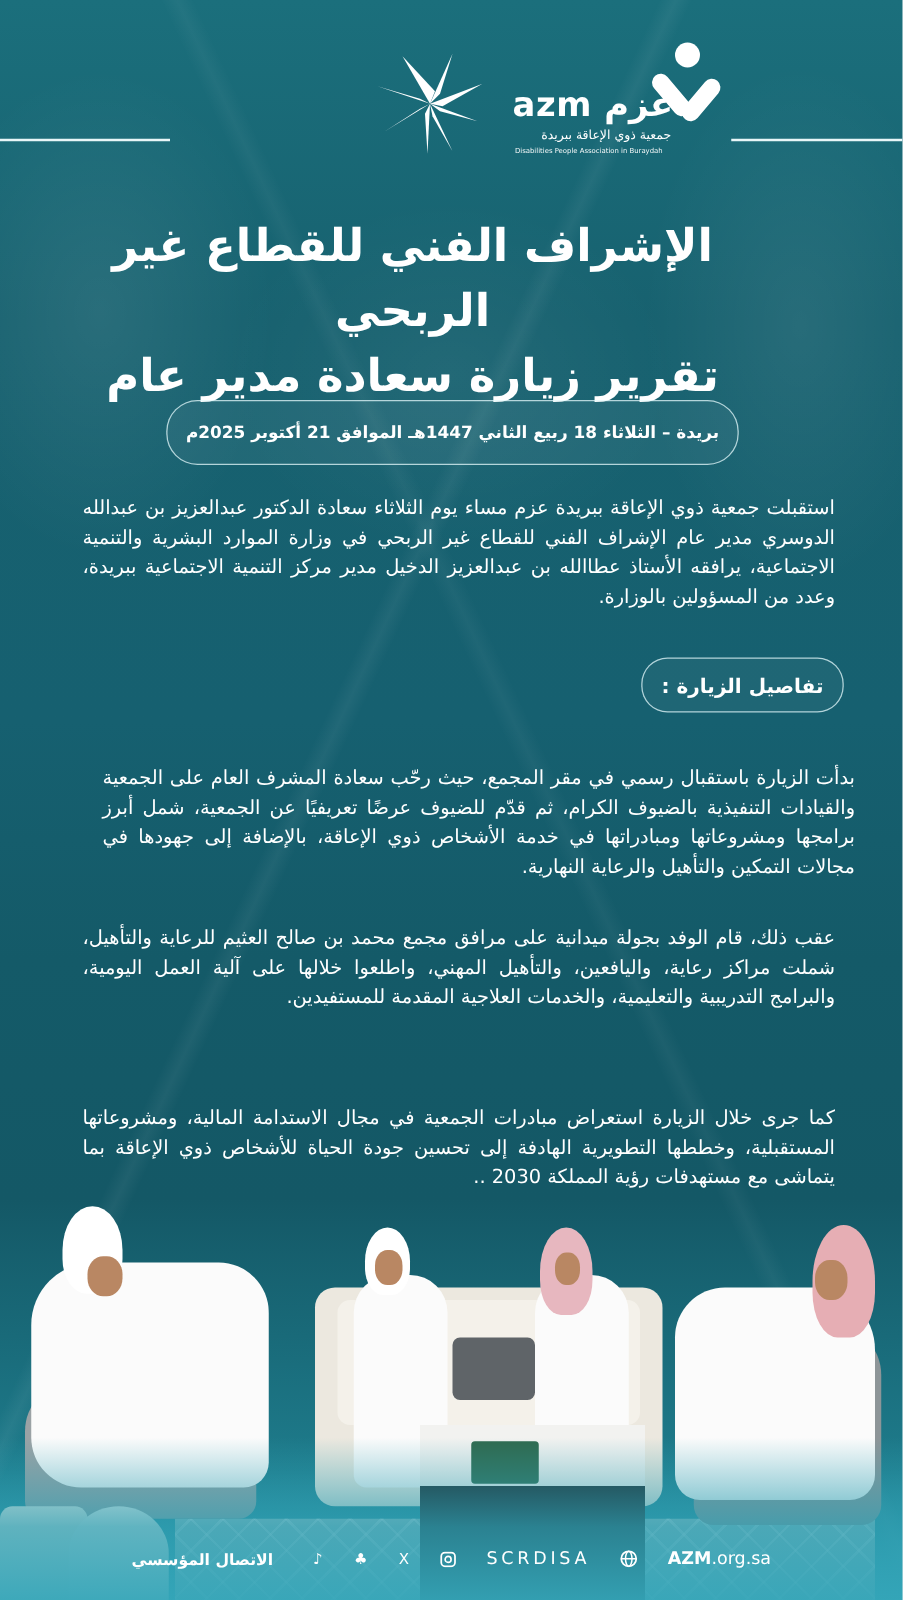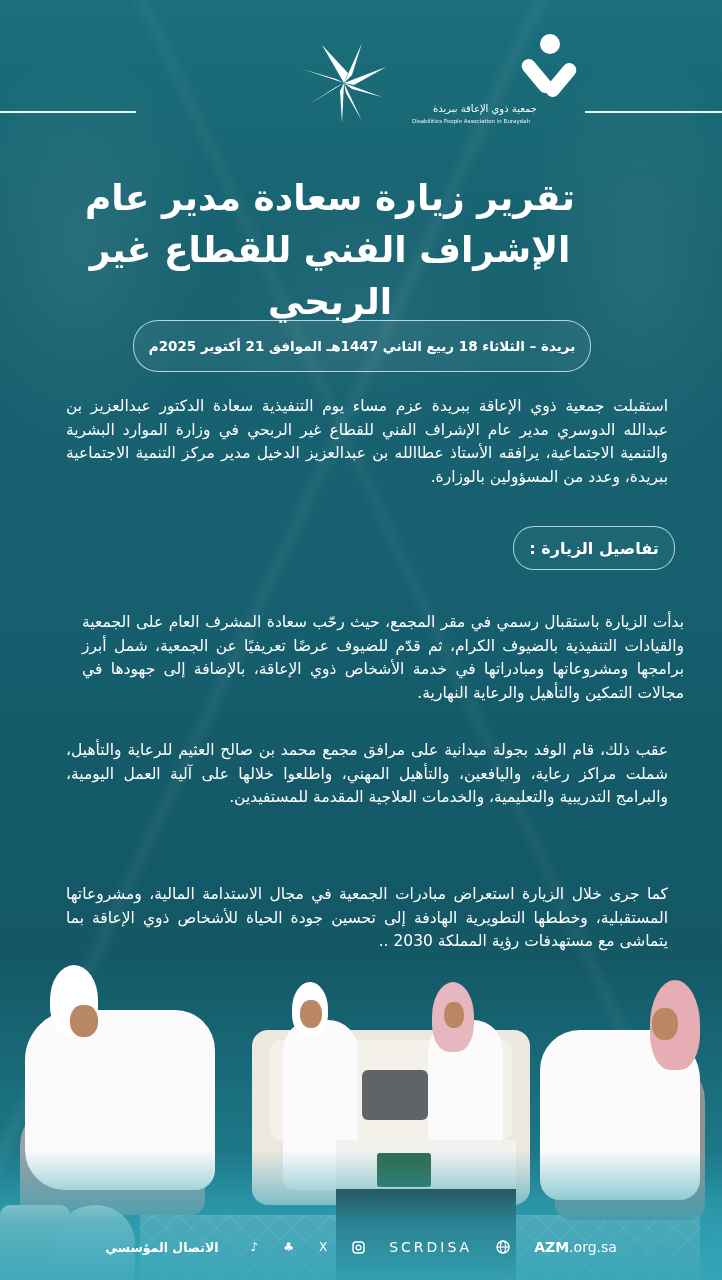--- a/index.html
+++ b/index.html
@@ -136,42 +136,46 @@
       <polygon points="42,40 60,0 50,32"></polygon>
       <polygon points="42,40 84,24 52,42"></polygon>
       <polygon points="42,40 80,54 50,46"></polygon>
       <polygon points="42,40 60,78 44,50"></polygon>
       <polygon points="42,40 40,80 38,48"></polygon>
       <polygon points="42,40 6,62 34,44"></polygon>
       <polygon points="42,40 0,26 34,36"></polygon>
     </g>
   </svg>
 
+  <div class="azm-wordmark">
+    <span>azm</span>
+    <span>عزم</span>
+  </div>
   <div class="azm-sub-ar">جمعية ذوي الإعاقة ببريدة</div>
   <div class="azm-sub-en">Disabilities People Association in Buraydah</div>
 
   <svg class="azm-logo" viewBox="0 0 62 72">
     <g fill="#ffffff">
       <circle cx="30" cy="12" r="10"></circle>
       <rect x="10" y="24" width="14" height="40" rx="7" transform="rotate(-40 17 44)"></rect>
       <rect x="34" y="28" width="14" height="40" rx="7" transform="rotate(40 41 48)"></rect>
     </g>
   </svg>
 </div>
 
 <div class="title">
+  <div>الإشراف الفني للقطاع غير الربحي</div>
   <div>تقرير زيارة سعادة مدير عام</div>
-  <div>الإشراف الفني للقطاع غير الربحي</div>
 </div>
 
 <div class="date-pill">
   <span>بريدة – الثلاثاء 18 ربيع الثاني 1447هـ الموافق 21 أكتوبر 2025م</span>
 </div>
 
-<p class="para p1" style="margin:0">استقبلت جمعية ذوي الإعاقة ببريدة عزم مساء يوم التنفيذية سعادة الدكتور عبدالعزيز بن عبدالله الدوسري مدير عام الإشراف الفني للقطاع غير الربحي في وزارة الموارد البشرية والتنمية الاجتماعية، يرافقه الأستاذ عطاالله بن عبدالعزيز الدخيل مدير مركز التنمية الاجتماعية ببريدة، وعدد من المسؤولين بالوزارة.</p>
+<p class="para p1" style="margin:0">استقبلت جمعية ذوي الإعاقة ببريدة عزم مساء يوم الثلاثاء سعادة الدكتور عبدالعزيز بن عبدالله الدوسري مدير عام الإشراف الفني للقطاع غير الربحي في وزارة الموارد البشرية والتنمية الاجتماعية، يرافقه الأستاذ عطاالله بن عبدالعزيز الدخيل مدير مركز التنمية الاجتماعية ببريدة، وعدد من المسؤولين بالوزارة.</p>
 
 <div class="section-pill">
   <span>تفاصيل الزيارة :</span>
 </div>
 
 <p class="para p2" style="margin:16px">بدأت الزيارة باستقبال رسمي في مقر المجمع، حيث رحّب سعادة المشرف العام على الجمعية والقيادات التنفيذية بالضيوف الكرام، ثم قدّم للضيوف عرضًا تعريفيًا عن الجمعية، شمل أبرز برامجها ومشروعاتها ومبادراتها في خدمة الأشخاص ذوي الإعاقة، بالإضافة إلى جهودها في مجالات التمكين والتأهيل والرعاية النهارية.</p>
 <p class="para p3" style="margin:0">عقب ذلك، قام الوفد بجولة ميدانية على مرافق مجمع محمد بن صالح العثيم للرعاية والتأهيل، شملت مراكز رعاية، واليافعين، والتأهيل المهني، واطلعوا خلالها على آلية العمل اليومية، والبرامج التدريبية والتعليمية، والخدمات العلاجية المقدمة للمستفيدين.</p>
 <p class="para p4" style="margin:0">كما جرى خلال الزيارة استعراض مبادرات الجمعية في مجال الاستدامة المالية، ومشروعاتها المستقبلية، وخططها التطويرية الهادفة إلى تحسين جودة الحياة للأشخاص ذوي الإعاقة بما يتماشى مع مستهدفات رؤية المملكة 2030 ..</p>
 
 <div class="photo">

